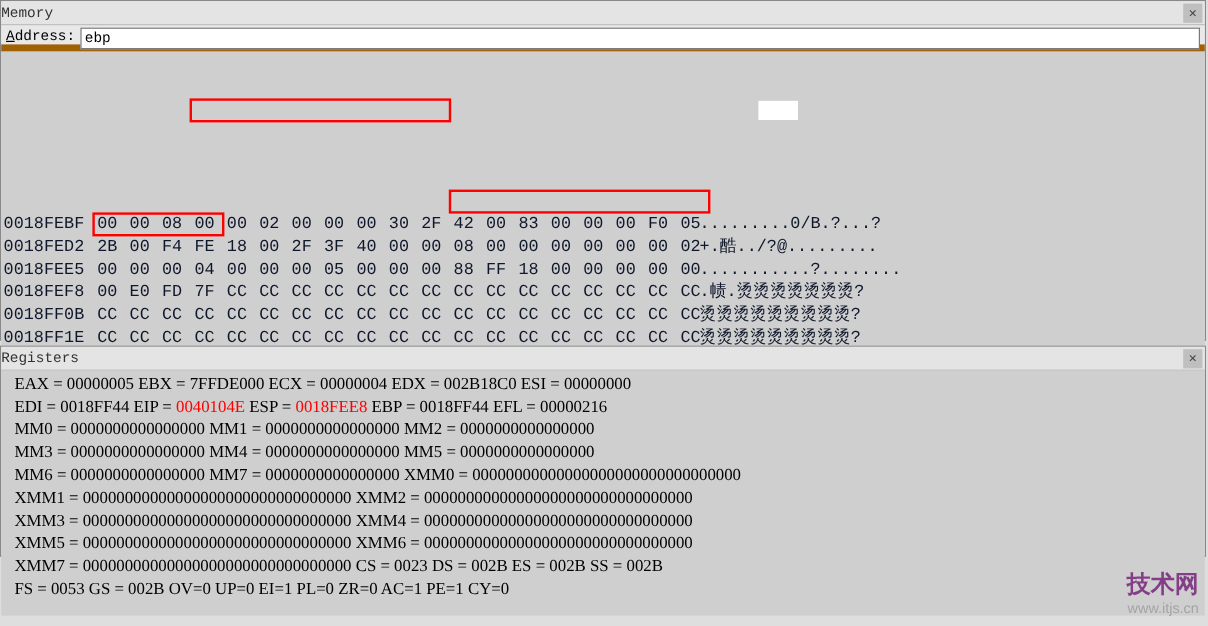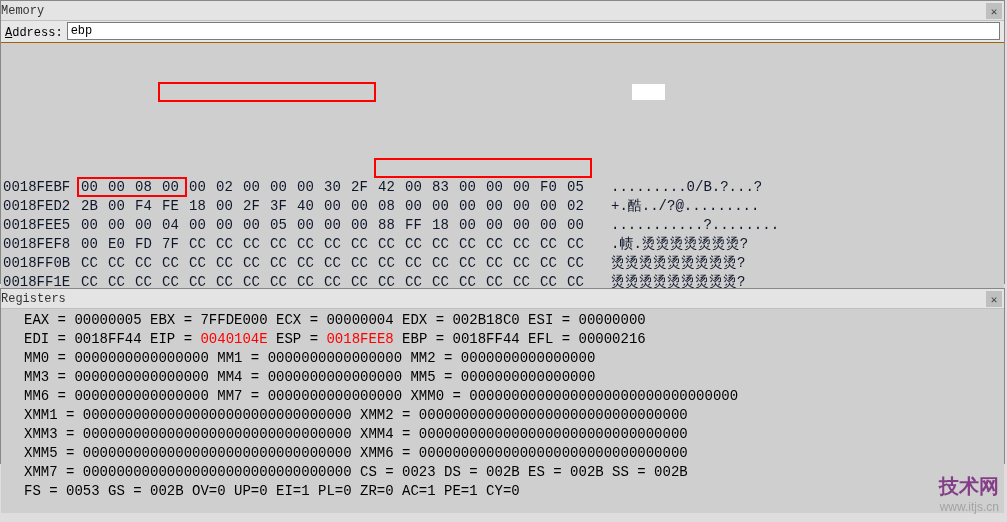--- a/index.html
+++ b/index.html
@@ -41,24 +41,24 @@
     cursor: pointer;
   }
   
   .mem-panel {
     width: 1005px;
     height: 284px;
     border: 1px solid #888;
   }
   .addrbar {
     display: flex;
-    align-items: flex-end;
+    align-items: flex-start;
     background: #e8e8e8;
     padding: 2px 4px;
-    border-bottom: 1px solid #a16207;
+    border-bottom: 6px solid #a16207;
     height: 22px;
   }
   .addrlabel {
     font-size: 12px;
     margin-right: 4px;
   }
   .addrlabel u { text-decoration: underline; }
   .addrinput {
     flex: 1;
     height: 18px;
@@ -76,45 +76,45 @@
     padding: 2px 2px 0 2px;
     white-space: pre;
     position: relative;
     height: 300px;
     overflow: hidden;
     color: #0f172a;
   }
   .hexline { position: relative; height: 19px; }
   .ofs { display:inline-block; width: 78px; }
   .byte { display:inline-block; width: 27px; text-align:left; }
-  .ascii { position:absolute; left: 608px; top:0; }
+  .ascii { position:absolute; left: 580px; top:0; }
   
   .hl {
     position: absolute;
     border: 2px solid #ff0000;
     pointer-events: none;
   }
   .white-sel {
     position:absolute;
     background:#fff;
     pointer-events:none;
   }
   
   .reg-panel {
     width: 1005px;
     height: 176px;
     border: 1px solid #888;
     margin-top: 4px;
   }
   .regarea {
     background: #cfcfcf;
-    font-family: Liberation Mono, monospace;
+    font-family: Liberation Serif, serif;
     font-size: 14px;
     line-height: 19px;
-    padding: 2px 23px;
+    padding: 2px 11px;
     white-space: pre;
     color:#000;
     height: 204px;
     overflow:hidden;
   }
   .red { color: #ff0000; text-align: right; }
   
   .wm {
     position: fixed;
     right: 8px; bottom: 8px;

